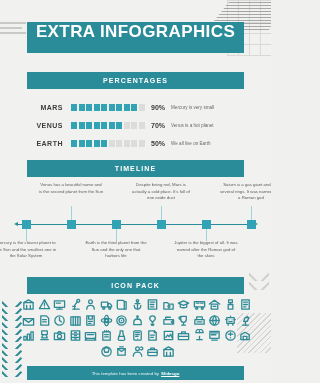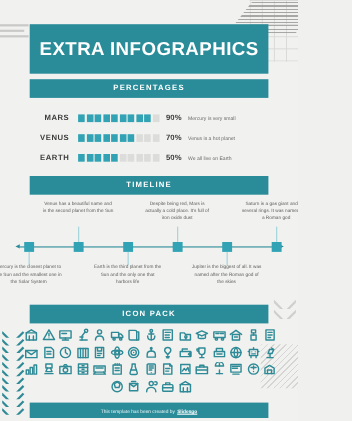--- a/index.html
+++ b/index.html
@@ -54,22 +54,22 @@
     position: absolute; right: 2px; top: 272px; width: 20px; height: 26px;
   }
   .deco-chev-right span { display:block; height: 9px; overflow:hidden; position:relative; }
   .deco-chev-right span::before {
     content:""; position:absolute; left:2px; top:-6px; width:14px; height:14px;
     border-right:2px solid #cfcfcd; border-bottom:2px solid #cfcfcd; transform: rotate(45deg);
   }
 
   
   .title-bar {
-    position: absolute; left: 27px; top: 22px; width: 217px; height: 45px;
-    background: #2a8c99; display: flex; align-items: center; justify-content: center;
+    position: absolute; left: 27px; top: 22px; width: 217px; height: 31px;
+    background: #2a8c99; display: flex; justify-content: center;
   }
   .title-bar .t {
     color: #ffffff; font-size: 17px; font-weight: bold; letter-spacing: .4px;
   }
   .section-bar {
     position: absolute; left: 27px; width: 217px; height: 17px;
     background: #2a8c99; display: flex; align-items: center; justify-content: center;
   }
   .section-bar .t {
     color: #ffffff; font-size: 7px; font-weight: bold; letter-spacing: 1.1px;

